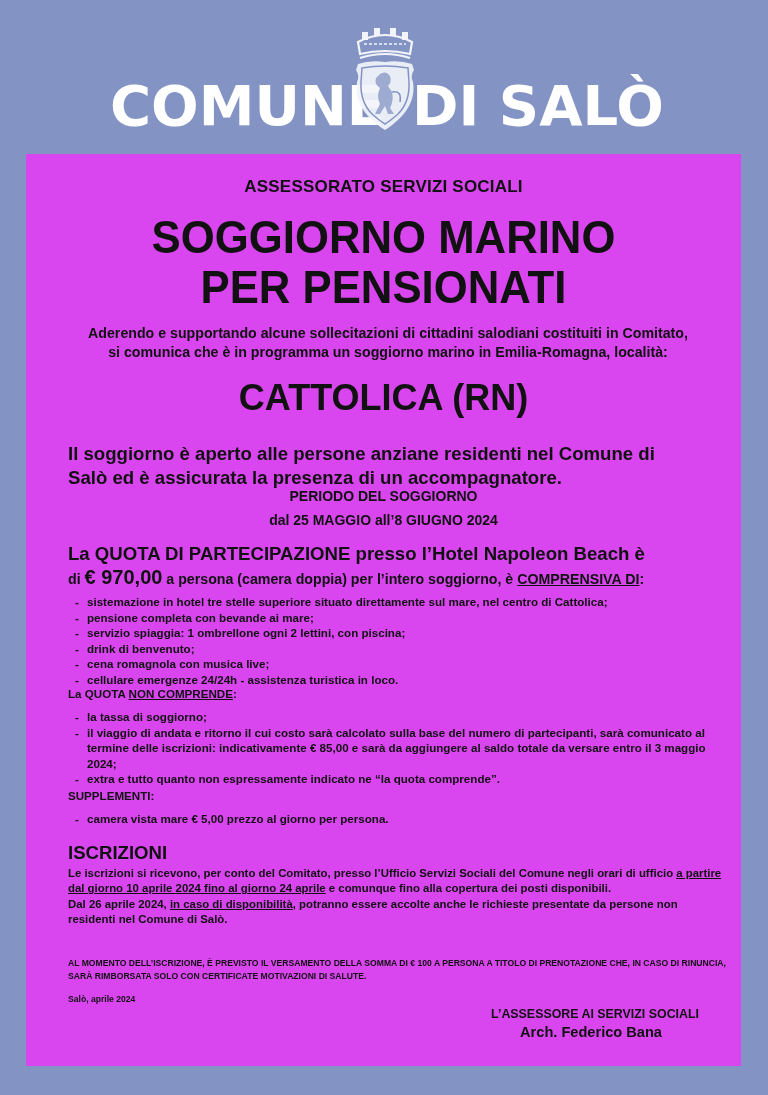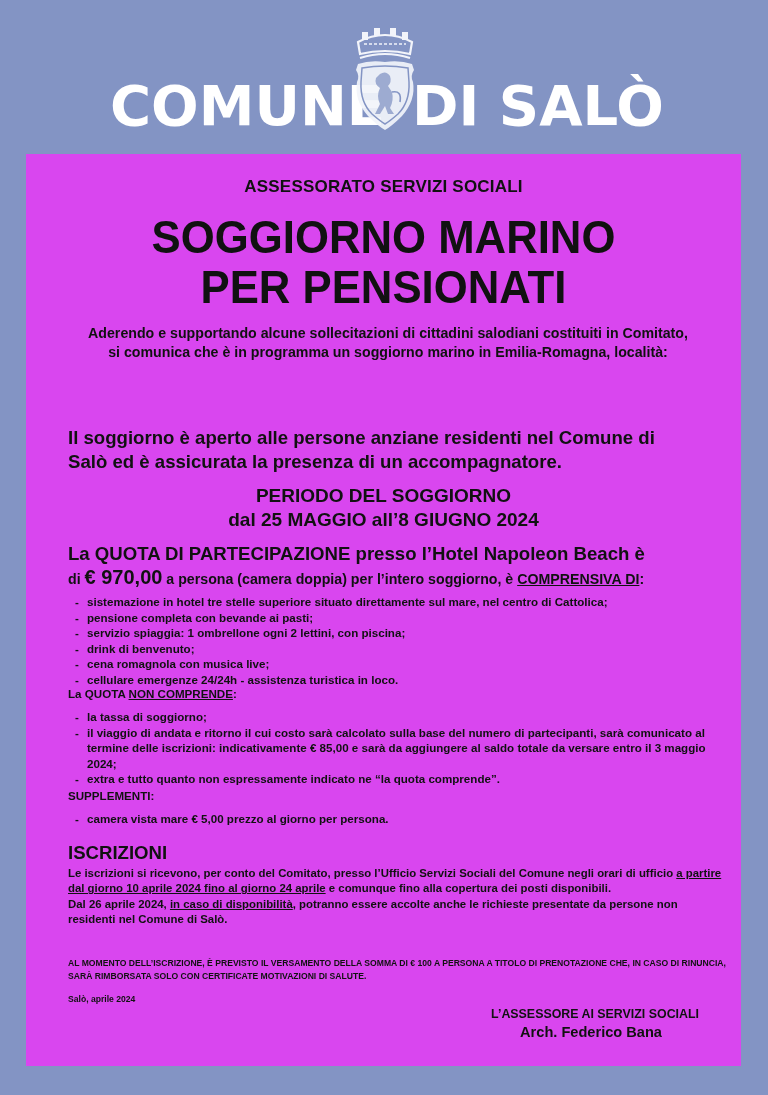--- a/index.html
+++ b/index.html
@@ -45,26 +45,26 @@
     }
     .intro {
       position: absolute; left: 42px; width: 640px; top: 170px;
       font-size: 14.2px; font-weight: bold; line-height: 19px; text-align: center;
     }
     .location {
       position: absolute; left: 0; width: 100%; top: 223px;
       font-size: 36px; font-weight: bold;
     }
     .open-text {
-      position: absolute; left: 42px; width: 650px; top: 272px;
+      position: absolute; left: 42px; width: 650px; top: 288px;
       font-size: 18.6px; font-weight: bold; line-height: 24px;
     }
     .period {
       position: absolute; left: 0; width: 100%; top: 330px;
-      font-size: 19px; font-weight: bold; line-height: 24px;
+      font-size: 14px; font-weight: bold; line-height: 24px;
     }
     .quota {
       position: absolute; left: 42px; width: 660px; top: 389px;
       font-weight: bold;
     }
     .quota-line1 { font-size: 18.6px; line-height: 22px; }
     .quota-line2 { font-size: 14.2px; line-height: 24px; white-space: nowrap; }
     .quota-line2 .price { font-size: 20px; }
     .u { text-decoration: underline; }
     ul.dash {
@@ -140,39 +140,40 @@
   <div class="title center">
     <div>SOGGIORNO MARINO</div>
     <div>PER PENSIONATI</div>
   </div>
 
   <div class="intro">
     <div>Aderendo e supportando alcune sollecitazioni di cittadini salodiani costituiti in Comitato,</div>
     <div>si comunica che è in programma un soggiorno marino in Emilia-Romagna, località:</div>
   </div>
 
+  <div class="location center">CATTOLICA (RN)</div>
 
   <div class="open-text">
     <div>Il soggiorno è aperto alle persone anziane residenti nel Comune di</div>
     <div>Salò ed è assicurata la presenza di un accompagnatore.</div>
   </div>
 
   <div class="period center">
     <div>PERIODO DEL SOGGIORNO</div>
     <div>dal 25 MAGGIO all’8 GIUGNO 2024</div>
   </div>
 
   <div class="quota">
     <div class="quota-line1">La QUOTA DI PARTECIPAZIONE presso l’Hotel Napoleon Beach è</div>
     <div class="quota-line2"><span>di </span><span class="price">€ 970,00</span><span> a persona (camera doppia) per l’intero soggiorno, è </span><span class="u">COMPRENSIVA DI</span><span>:</span></div>
   </div>
 
   <ul class="dash incl-list">
     <li>sistemazione in hotel tre stelle superiore situato direttamente sul mare, nel centro di Cattolica;</li>
-    <li>pensione completa con bevande ai pasti;</li>
+    <li>pensione completa con bevande ai mare;</li>
     <li>servizio spiaggia: 1 ombrellone ogni 2 lettini, con piscina;</li>
     <li>drink di benvenuto;</li>
     <li>cena romagnola con musica live;</li>
     <li>cellulare emergenze 24/24h - assistenza turistica in loco.</li>
   </ul>
 
   <div class="excl">
     <div class="sub-head"><span>La QUOTA </span><span class="u">NON COMPRENDE</span><span>:</span></div>
     <ul class="dash">
       <li>la tassa di soggiorno;</li>

